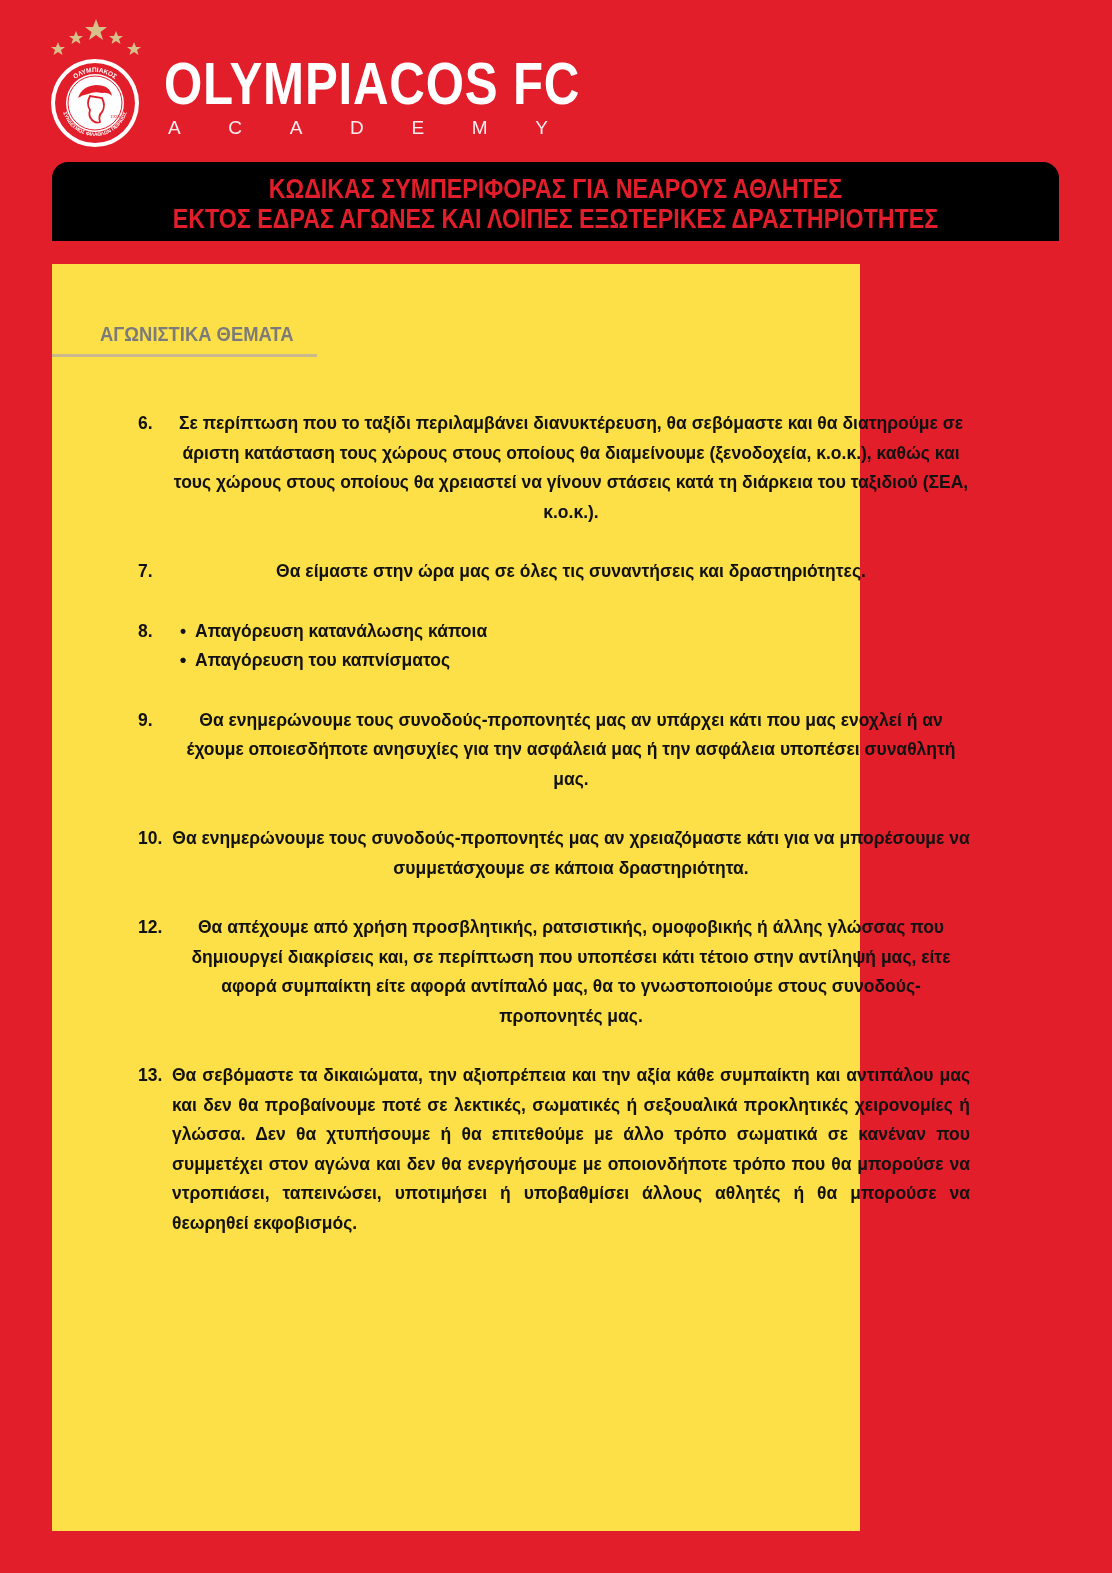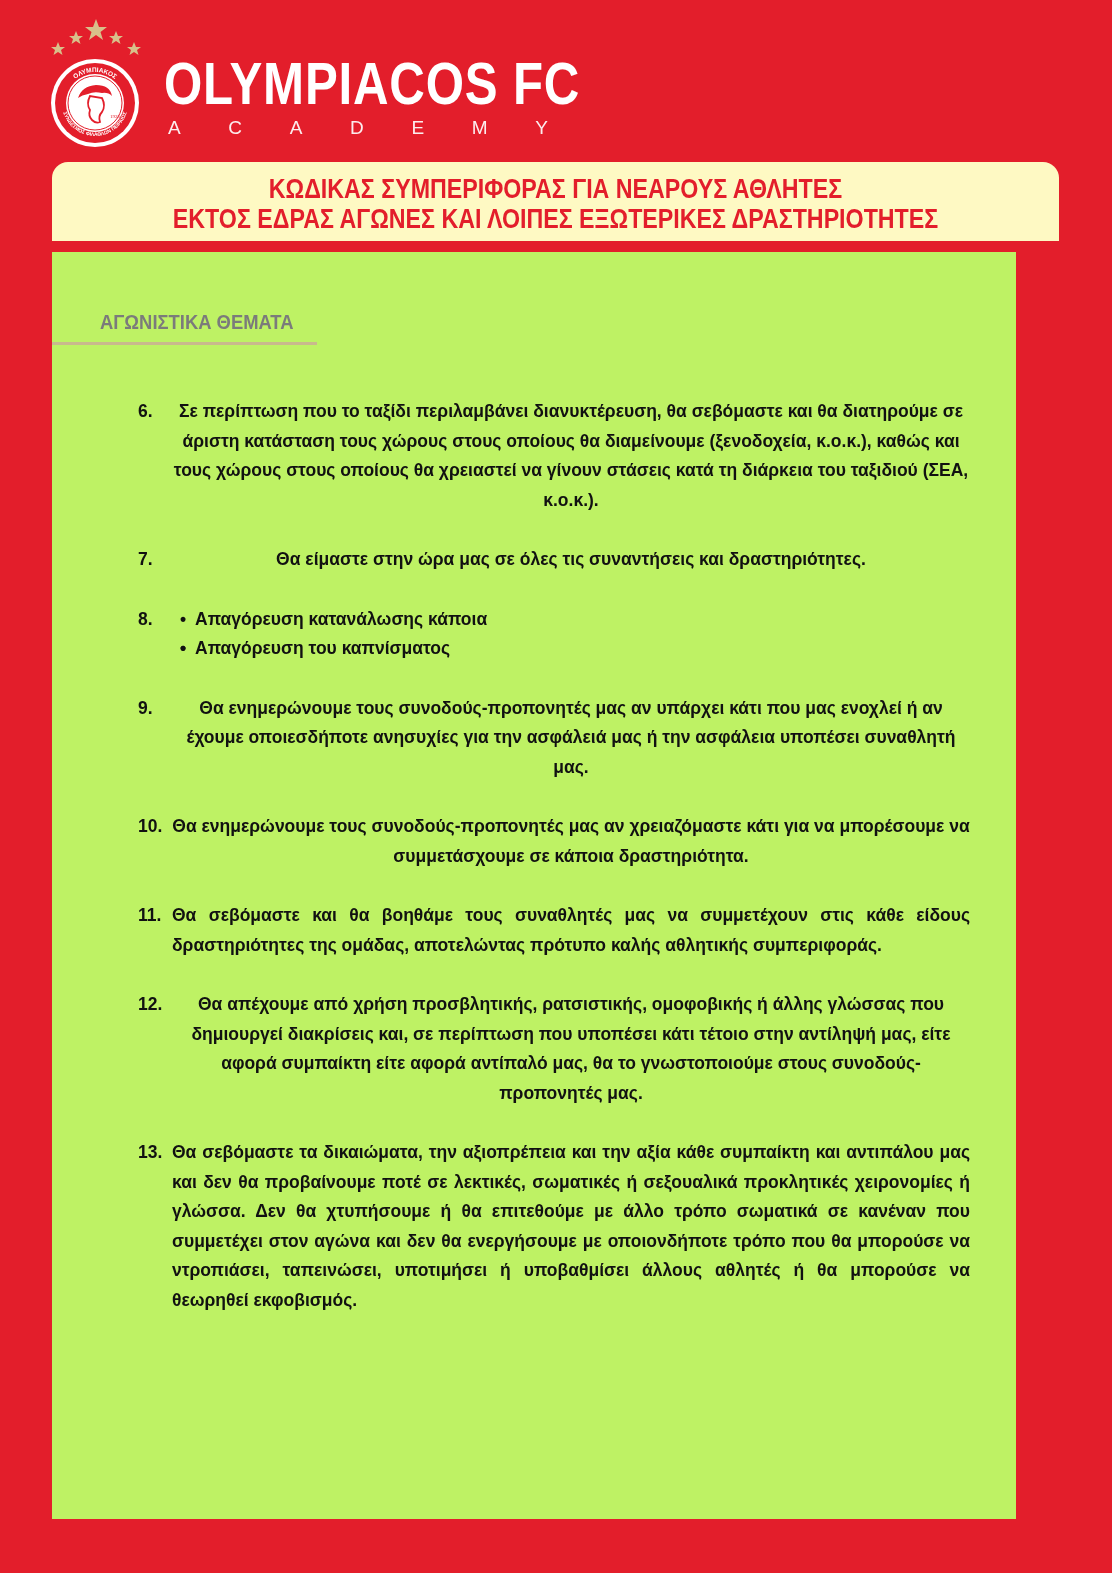--- a/index.html
+++ b/index.html
@@ -22,33 +22,33 @@
     white-space: nowrap;
   }
   .brand-sub {
     position: absolute; left: 168px; top: 118px; width: 380px;
     color: #ffffff; font-size: 19px; line-height: 20px;
     display: flex; justify-content: space-between;
     opacity: 0.92;
   }
   .header-panel {
     position: absolute; left: 52px; top: 162px; width: 1007px; height: 79px;
-    background: #fef9c3;
+    background: #000000;
     border-radius: 16px 16px 0 0;
     text-align: center;
   }
   .header-panel .line {
     color: #e31e2b; font-weight: bold; font-size: 27px; line-height: 30px;
     transform: scaleX(0.86); transform-origin: center;
     white-space: nowrap;
   }
   .header-panel .line1 { margin-top: 12px; }
   .content {
-    position: absolute; left: 52px; top: 252px; width: 964px; height: 1267px;
-    background: #bef264;
+    position: absolute; left: 52px; top: 264px; width: 808px; height: 1267px;
+    background: #fde047;
   }
   .section-title {
     position: absolute; left: 48px; top: 58px;
     color: #7b7b7b; font-weight: bold; font-size: 20px; line-height: 24px;
     transform: scaleX(0.92); transform-origin: left top;
   }
   .section-rule {
     position: absolute; left: 0; top: 90px; width: 265px; height: 3px;
     background: #c9b98d;
   }
@@ -136,24 +136,20 @@
       </ul>
     </div>
     <div class="item">
       <span class="num">9.</span>
       <span class="text">Θα ενημερώνουμε τους συνοδούς-προπονητές μας αν υπάρχει κάτι που μας ενοχλεί ή αν έχουμε οποιεσδήποτε ανησυχίες για την ασφάλειά μας ή την ασφάλεια υποπέσει συναθλητή μας.</span>
     </div>
     <div class="item">
       <span class="num">10.</span>
       <span class="text">Θα ενημερώνουμε τους συνοδούς-προπονητές μας αν χρειαζόμαστε κάτι για να μπορέσουμε να συμμετάσχουμε σε κάποια δραστηριότητα.</span>
     </div>
-    <div class="item justify">
-      <span class="num">11.</span>
-      <span class="text">Θα σεβόμαστε και θα βοηθάμε τους συναθλητές μας να συμμετέχουν στις κάθε είδους δραστηριότητες της ομάδας, αποτελώντας πρότυπο καλής αθλητικής συμπεριφοράς.</span>
-    </div>
     <div class="item">
       <span class="num">12.</span>
       <span class="text">Θα απέχουμε από χρήση προσβλητικής, ρατσιστικής, ομοφοβικής ή άλλης γλώσσας που δημιουργεί διακρίσεις και, σε περίπτωση που υποπέσει κάτι τέτοιο στην αντίληψή μας, είτε αφορά συμπαίκτη είτε αφορά αντίπαλό μας, θα το γνωστοποιούμε στους συνοδούς-προπονητές μας.</span>
     </div>
     <div class="item justify">
       <span class="num">13.</span>
       <span class="text">Θα σεβόμαστε τα δικαιώματα, την αξιοπρέπεια και την αξία κάθε συμπαίκτη και αντιπάλου μας και δεν θα προβαίνουμε ποτέ σε λεκτικές, σωματικές ή σεξουαλικά προκλητικές χειρονομίες ή γλώσσα. Δεν θα χτυπήσουμε ή θα επιτεθούμε με άλλο τρόπο σωματικά σε κανέναν που συμμετέχει στον αγώνα και δεν θα ενεργήσουμε με οποιονδήποτε τρόπο που θα μπορούσε να ντροπιάσει, ταπεινώσει, υποτιμήσει ή υποβαθμίσει άλλους αθλητές ή θα μπορούσε να θεωρηθεί εκφοβισμός.</span>
     </div>
   </div>
 </div>

